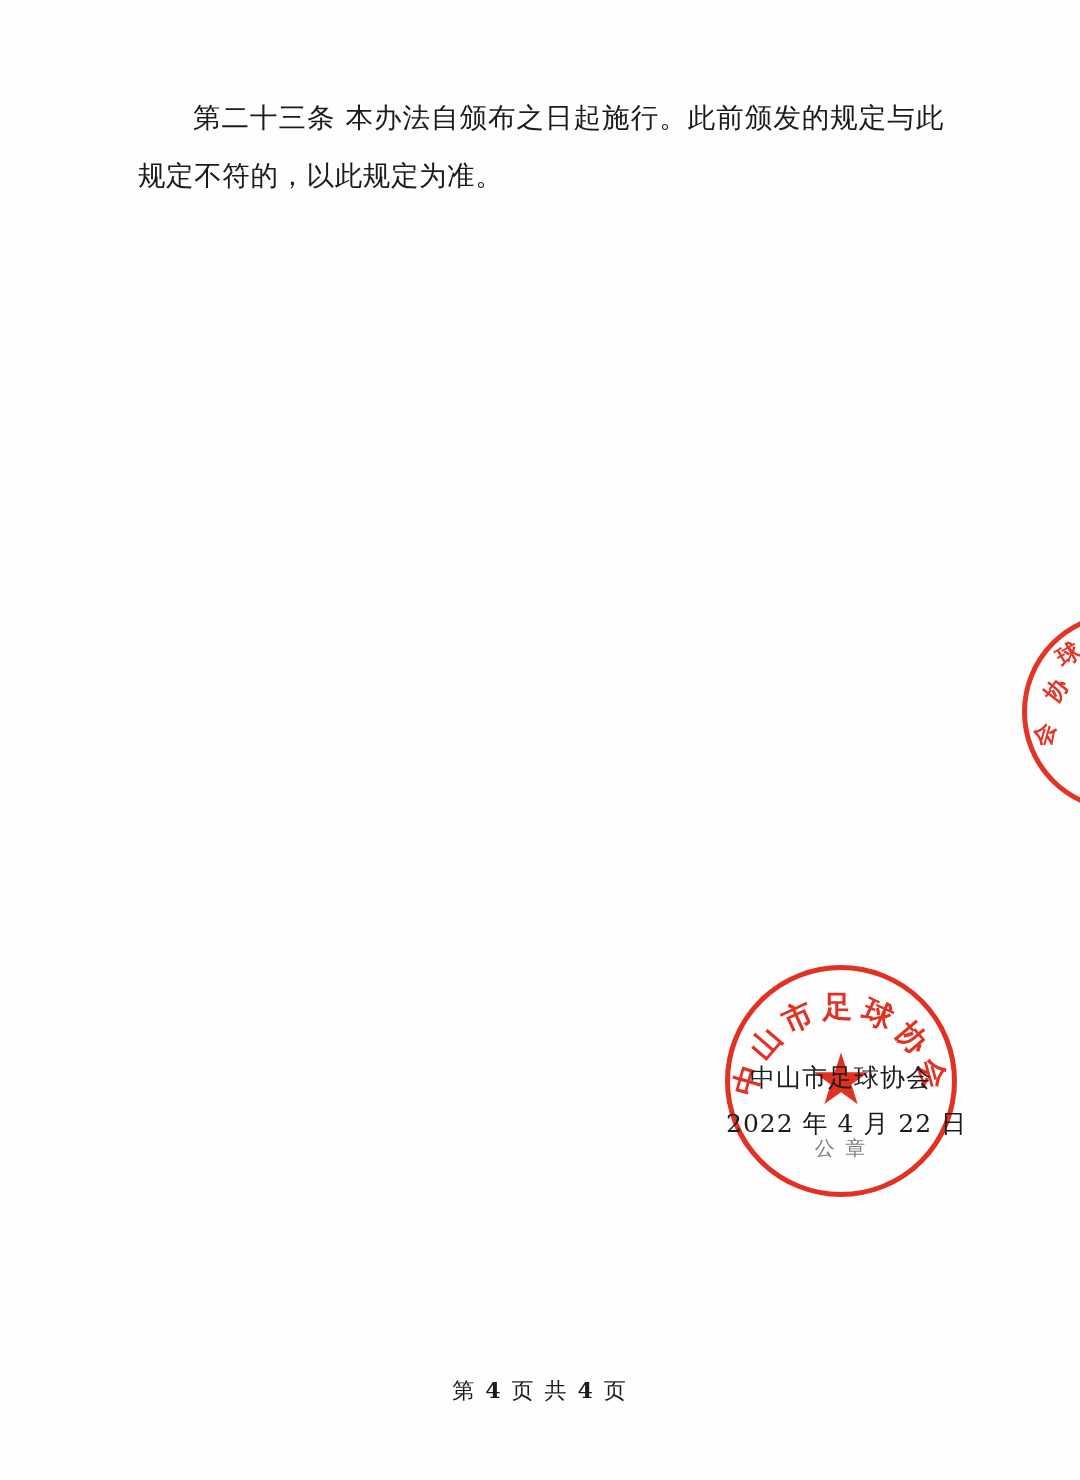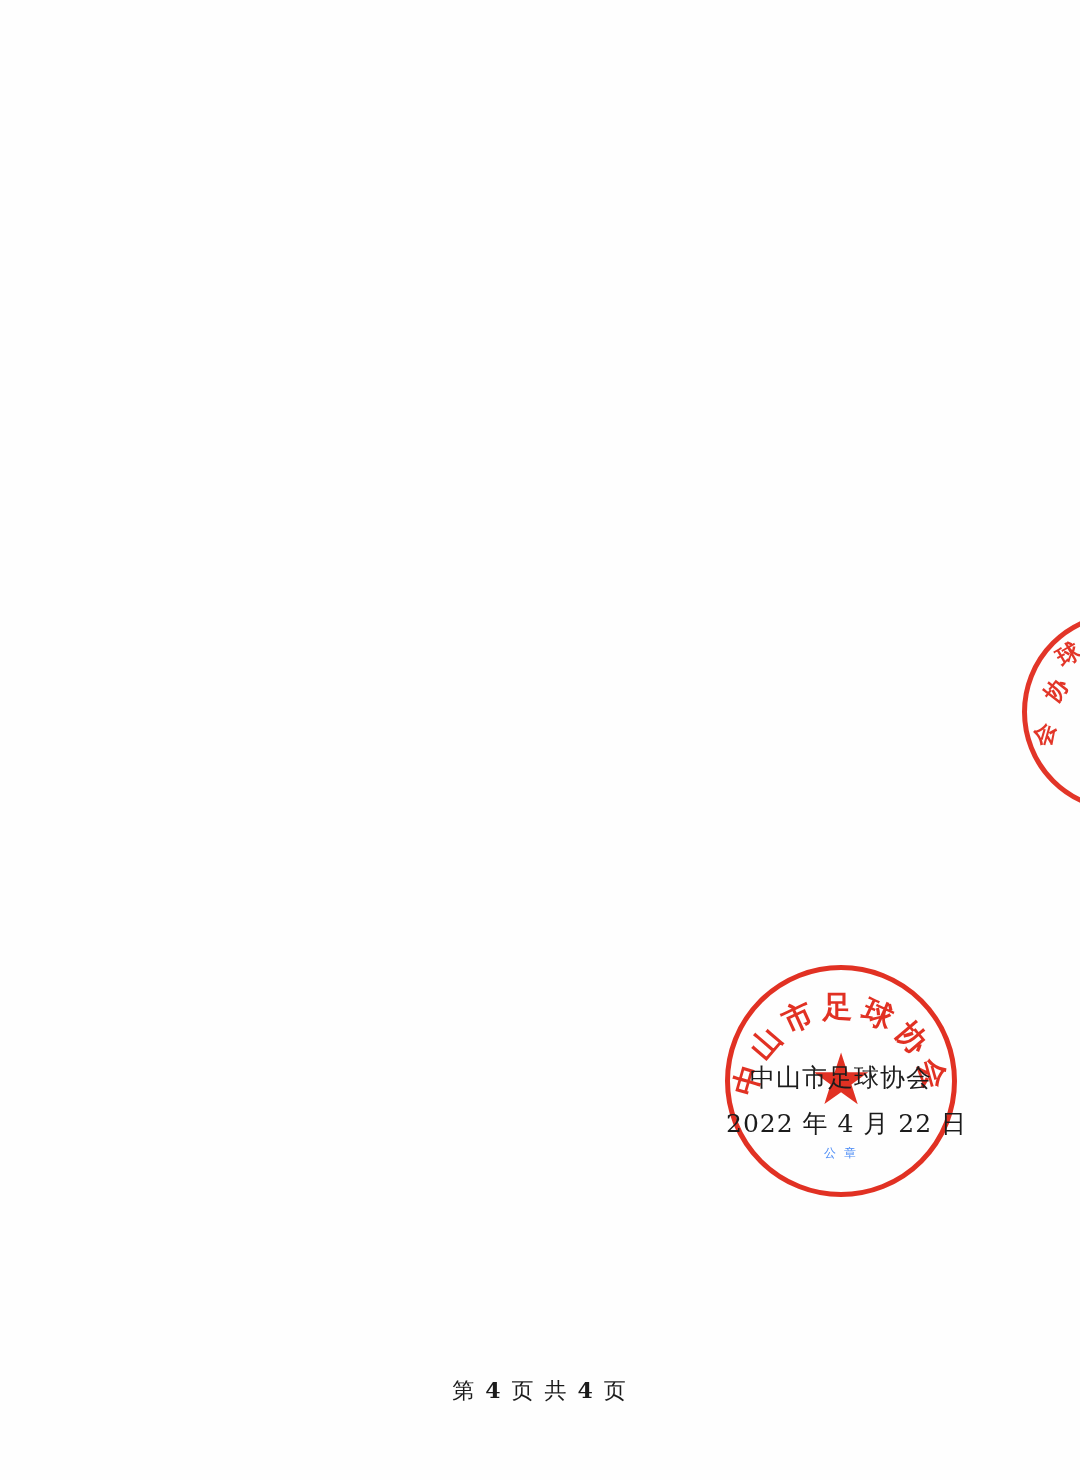--- a/index.html
+++ b/index.html
@@ -99,23 +99,23 @@
     width: 100%;
     height: 100%;
   }
   .seal-text svg { display: block; }
   .seal-sub {
     position: absolute;
     left: 0;
     bottom: 30px;
     width: 100%;
     text-align: center;
-    font-size: 12px;
+    font-size: 20px;
     letter-spacing: 2px;
-    color: #3b82f6;
+    color: #737373;
   }
 
   
   .seal-partial {
     position: absolute;
     left: 1022px;
     top: 612px;
     width: 200px;
     height: 200px;
     border: 5px solid #e01f10;
@@ -147,20 +147,21 @@
     color: #1b1b1b;
   }
   .footer b { font-weight: bold; }
 </style>
 </head>
 <body>
 
 <div class="page">
 
   <div class="content">
+    <p class="para indent">第二十三条  本办法自颁布之日起施行。此前颁发的规定与此规定不符的，以此规定为准。</p>
   </div>
 
   <div class="seal-partial">
     <span class="pt pt3">球</span>
     <span class="pt pt1">协</span>
     <span class="pt pt2">会</span>
   </div>
 
   <div class="seal">
     <div class="seal-text">

